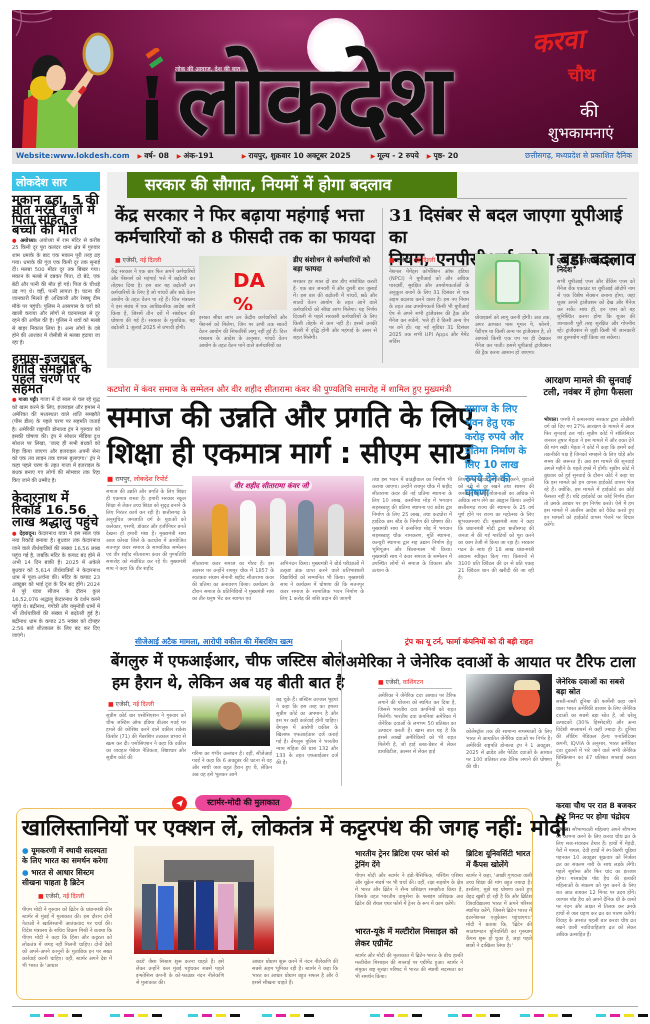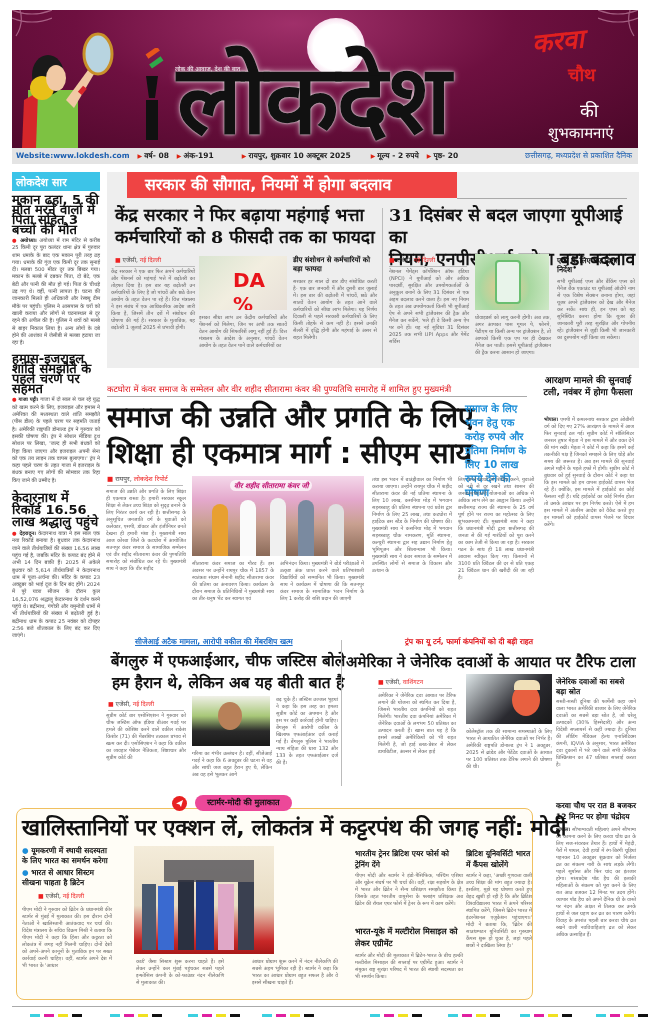--- a/index.html
+++ b/index.html
@@ -35,21 +35,21 @@
   
   .sidebar { position: absolute; left: 12px; top: 172px; width: 88px; }
   .sidebar-title { background: #3cc4e8; color: #fff; font-weight: bold; font-size: 11px; padding: 2px 4px; }
   .sb-head { font-weight: bold; font-size: 13px; line-height: 10px; margin-top: 4px; color: #111; }
   .sb-body { font-size: 5.2px; line-height: 7.3px; color: #555; text-align: justify; margin-top: 2px; }
   .sb-body .dot { color: #e22; }
   .sb-body b { color: #222; }
 
   
   .topbox { position: absolute; left: 107px; top: 172px; width: 532px; height: 196px; background: #eeeeee; }
-  .red-banner { position: absolute; left: 20px; top: 0; width: 330px; height: 26px; background: #ef4444;
+  .red-banner { position: absolute; left: 20px; top: 0; width: 330px; height: 26px; background: #4d7c0f;
     color: #fff; font-weight: bold; font-size: 16px; line-height: 26px; padding-left: 18px; }
   .topbox .rule { position: absolute; left: 350px; top: 26px; width: 170px; height: 1px; background: #aaa; }
   .h-story { position: absolute; font-family: "DejaVu Serif", serif; color: #111; font-size: 17.5px; line-height: 22px; font-weight: bold; }
   .dateline { position: absolute; font-size: 6px; color: #444; border-bottom: 1px solid #bbb; padding-bottom: 2px; }
   .dateline .city { color: #e22; }
   .dateline .dot { color: #e22; }
   .col-text { position: absolute; font-size: 5px; line-height: 7px; color: #666; text-align: justify; }
   .sub-h { position: absolute; font-weight: bold; font-size: 7px; line-height: 9px; color: #111; }
   .photo { position: absolute; overflow: hidden; }
   .vrule { position: absolute; width: 1px; background: #bbb; }

